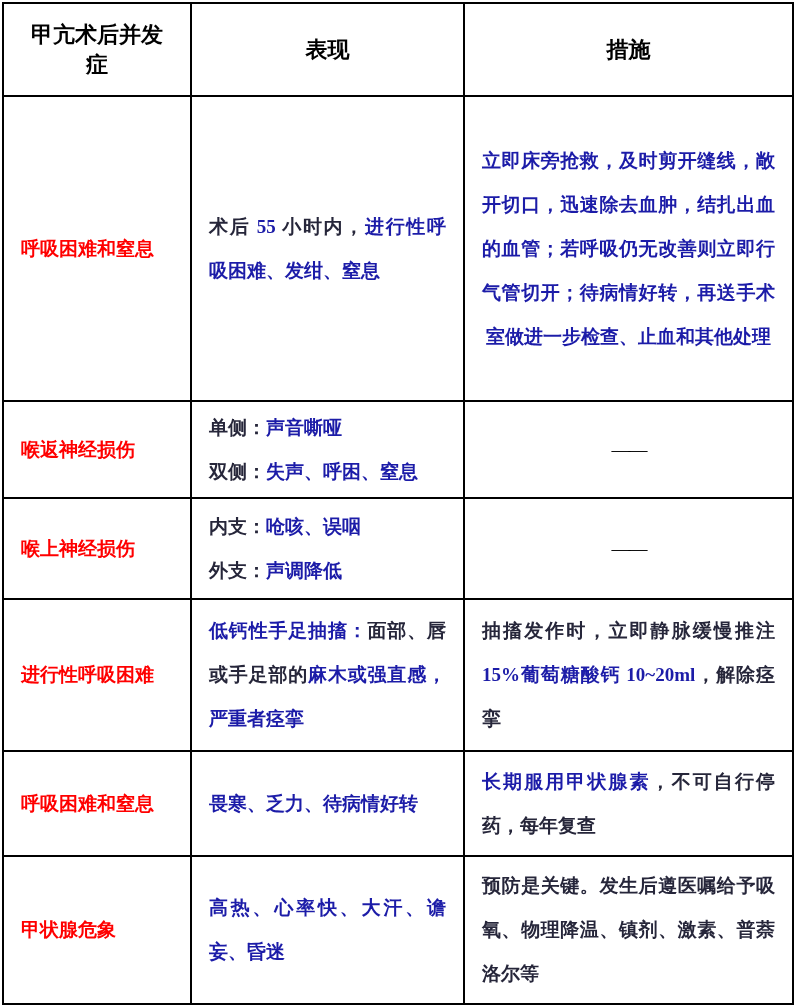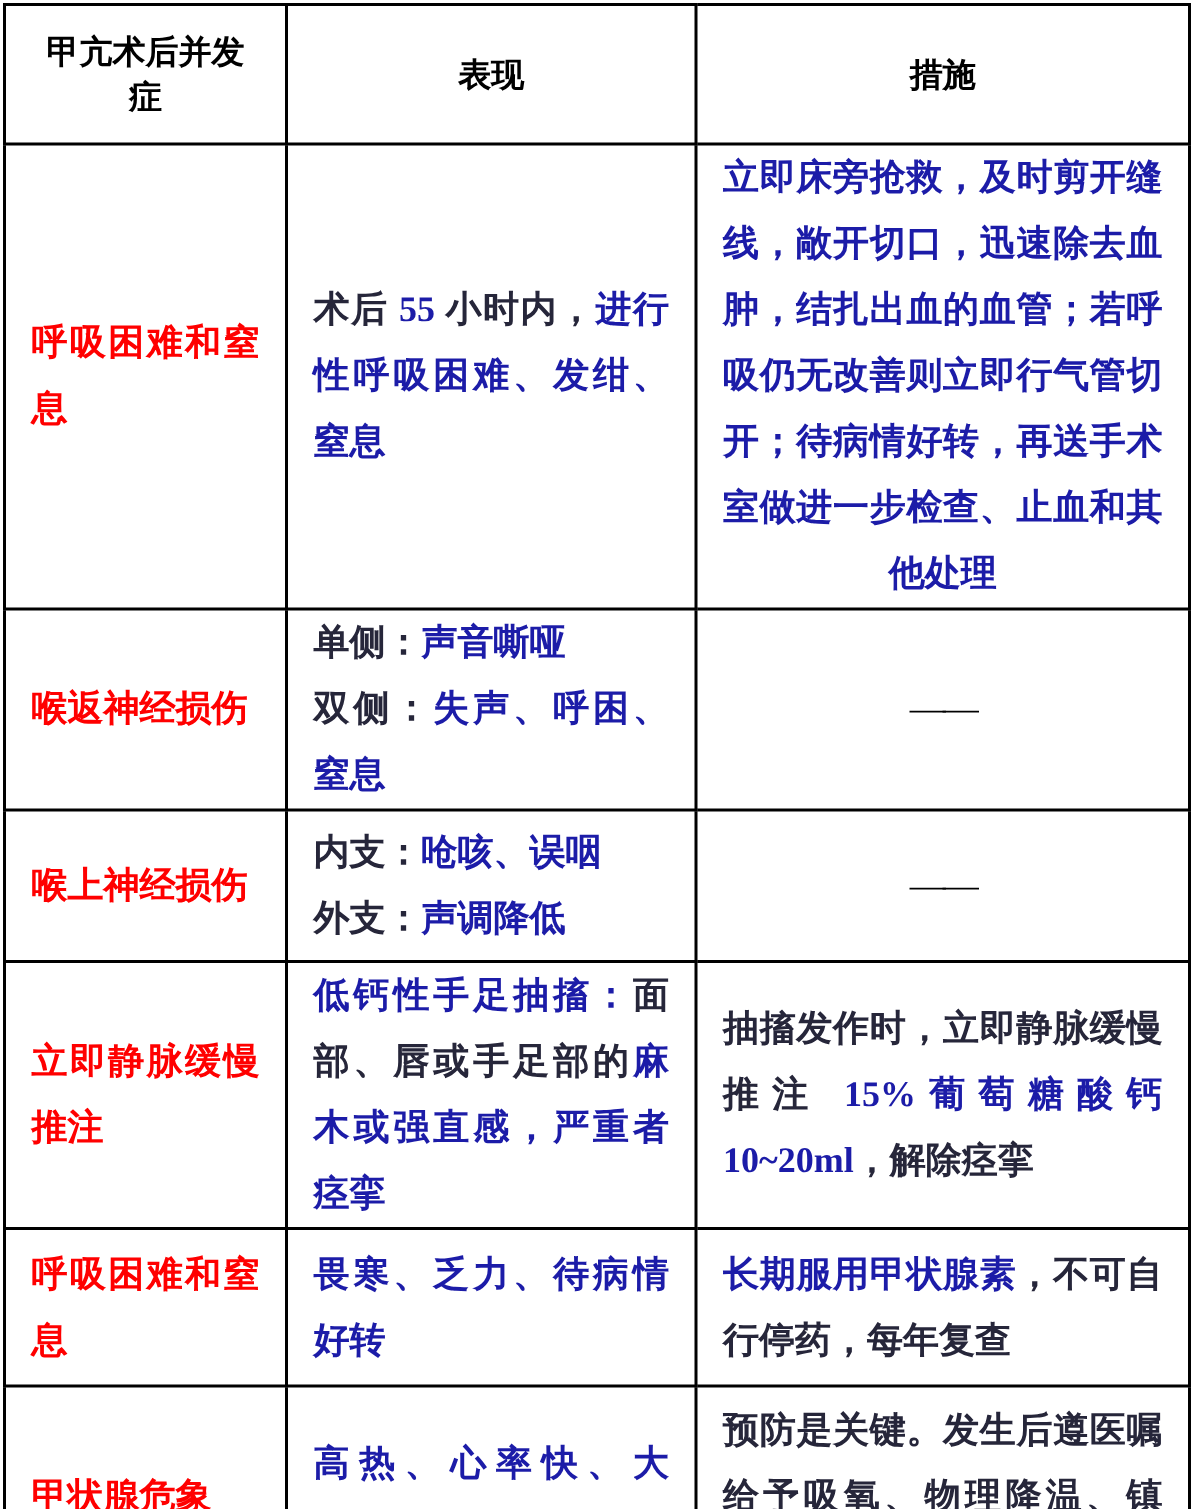--- a/index.html
+++ b/index.html
@@ -26,21 +26,21 @@
     overflow:hidden;
   }
   th{
     font-size:22px;
     font-weight:bold;
     color:var(--black);
     text-align:center;
     height:91px;
   }
   td{
-    font-size:24px;
+    font-size:19px;
     line-height:44px;
     text-align:justify;
   }
   td.comp{
     color:var(--red);
     font-weight:bold;
     margin-top:24px;
   }
   td.meas.center-last{
     text-align-last:center;
@@ -89,21 +89,21 @@
         <td class="comp">喉返神经损伤</td>
         <td class="mani"><span class="reg">单侧：</span><span class="em">声音嘶哑</span><br><span class="reg">双侧：</span><span class="em">失声、呼困、窒息</span></td>
         <td class="meas dash-cell"><span class="dash">——</span></td>
       </tr>
       <tr style="height: 101px;">
         <td class="comp">喉上神经损伤</td>
         <td class="mani"><span class="reg">内支：</span><span class="em">呛咳、误咽</span><br><span class="reg">外支：</span><span class="em">声调降低</span></td>
         <td class="meas dash-cell"><span class="dash">——</span></td>
       </tr>
       <tr style="height: 152px;">
-        <td class="comp">立即静脉缓慢推注</td>
+        <td class="comp">进行性呼吸困难</td>
         <td class="mani"><span class="em">低钙性手足抽搐：</span><span class="reg">面部、唇或手足部的</span><span class="em">麻木或强直感，严重者痉挛</span></td>
         <td class="meas"><span class="reg">抽搐发作时，立即静脉缓慢推注 </span><span class="em">15%葡萄糖酸钙 10~20ml</span><span class="reg">，解除痉挛</span></td>
       </tr>
       <tr style="height: 105px;">
         <td class="comp">呼吸困难和窒息</td>
         <td class="mani"><span class="em">畏寒、乏力、待病情好转</span></td>
         <td class="meas"><span class="em">长期服用甲状腺素</span><span class="reg">，不可自行停药，每年复查</span></td>
       </tr>
       <tr style="height: 148px;">
         <td class="comp">甲状腺危象</td>

